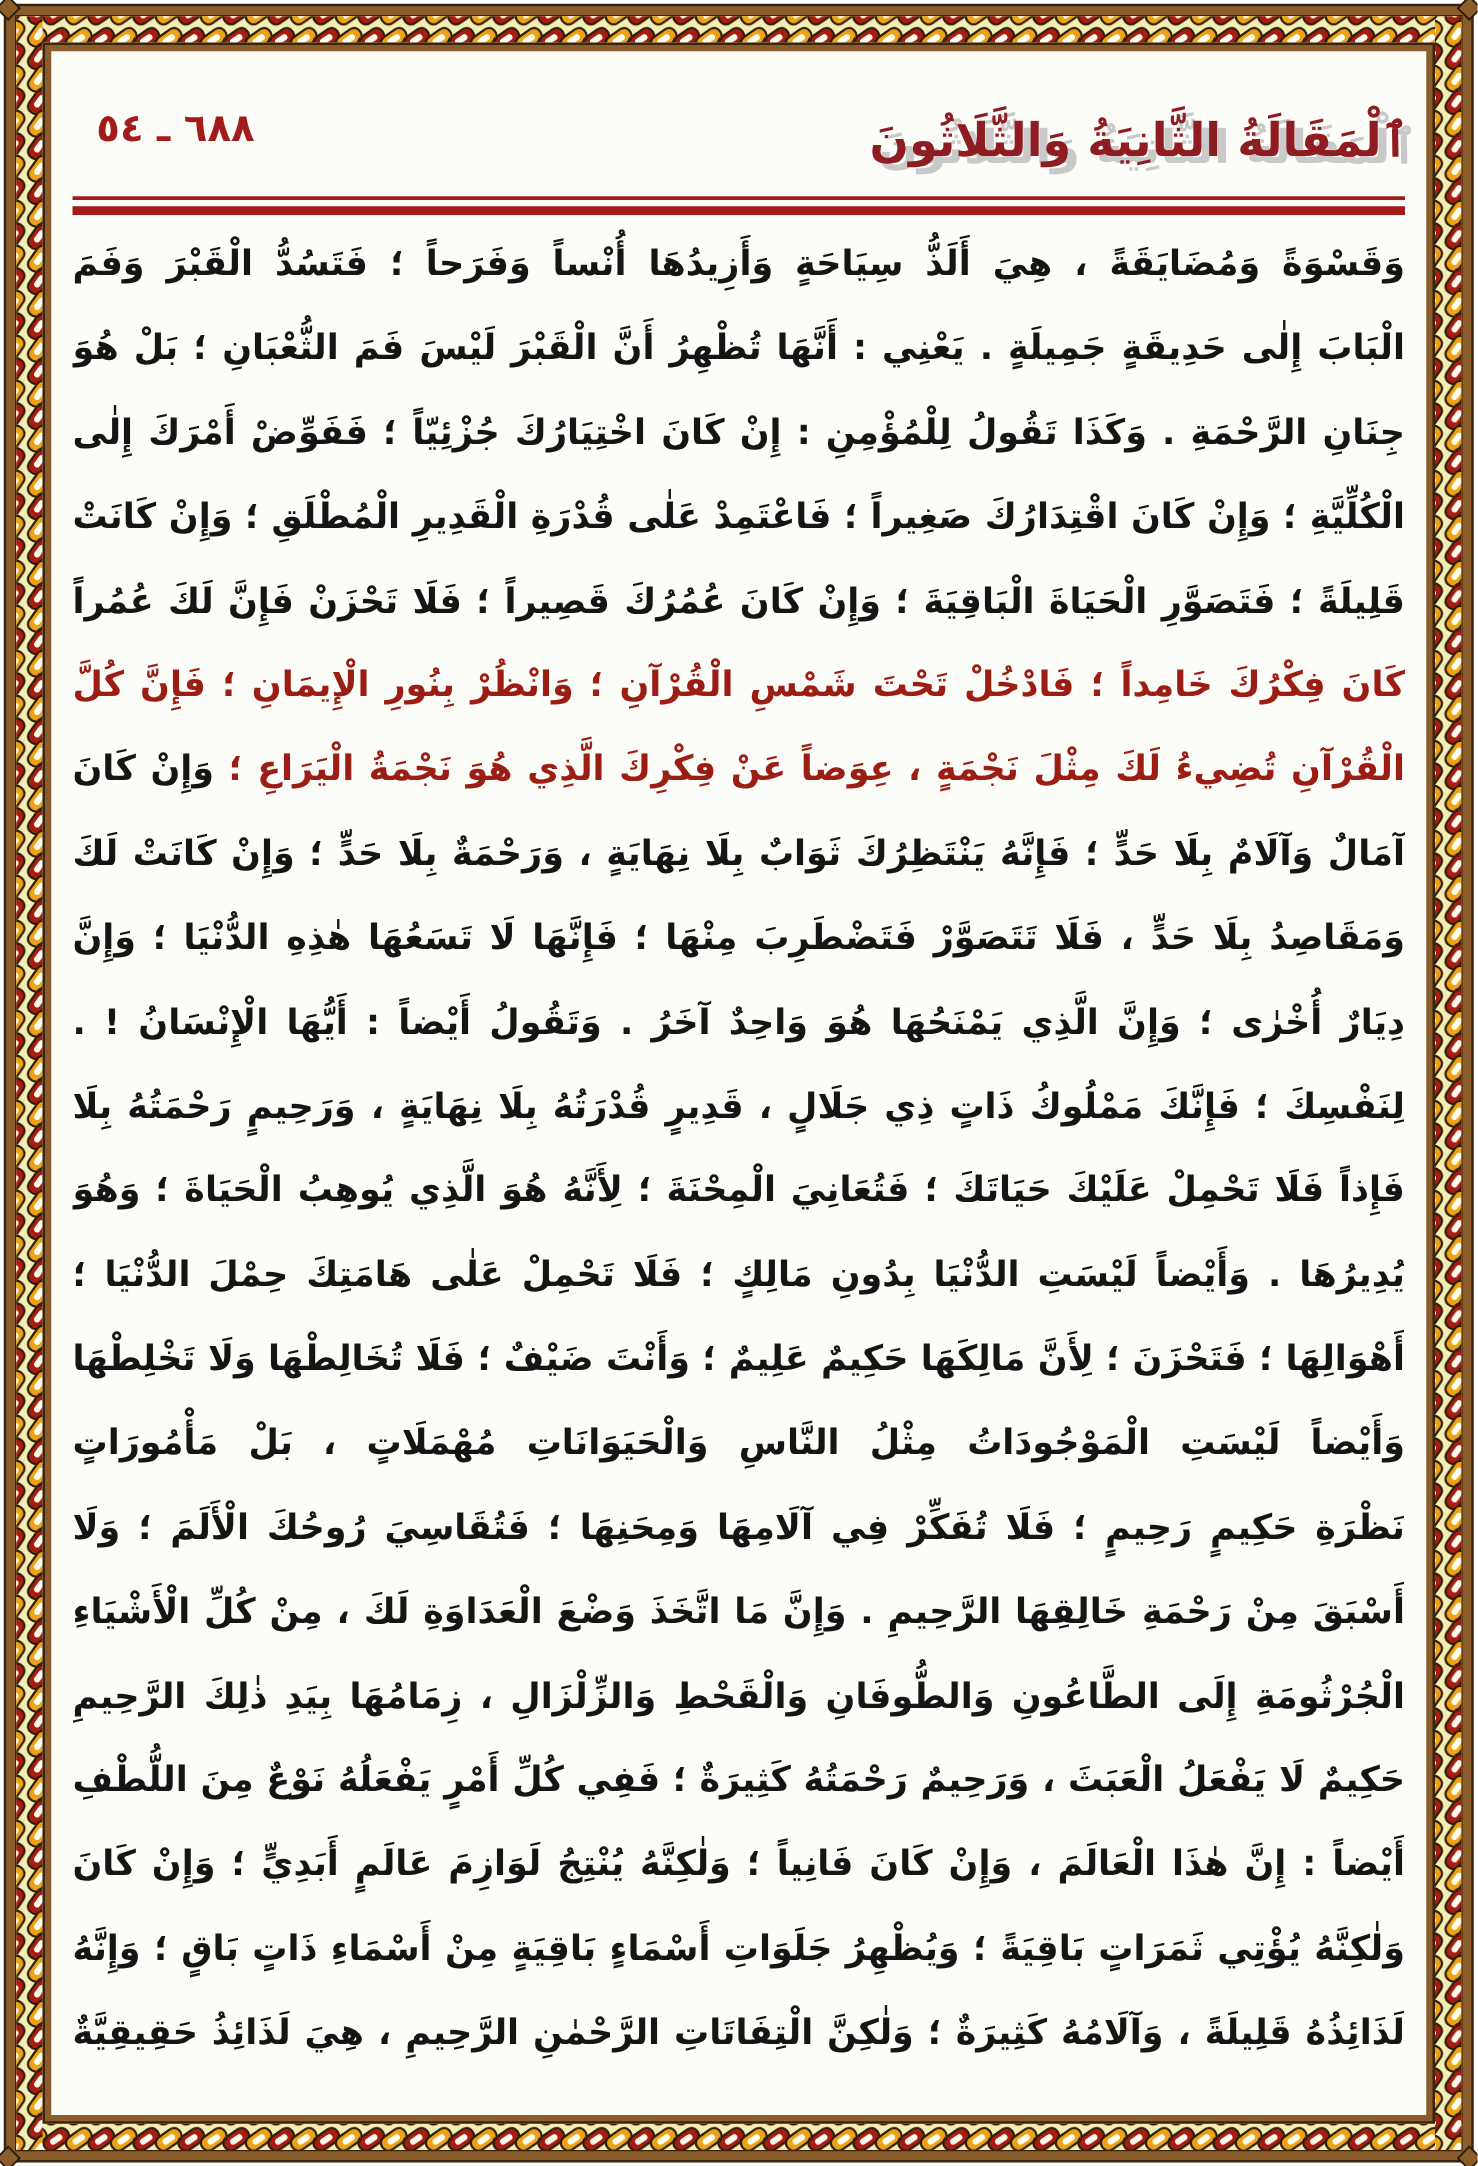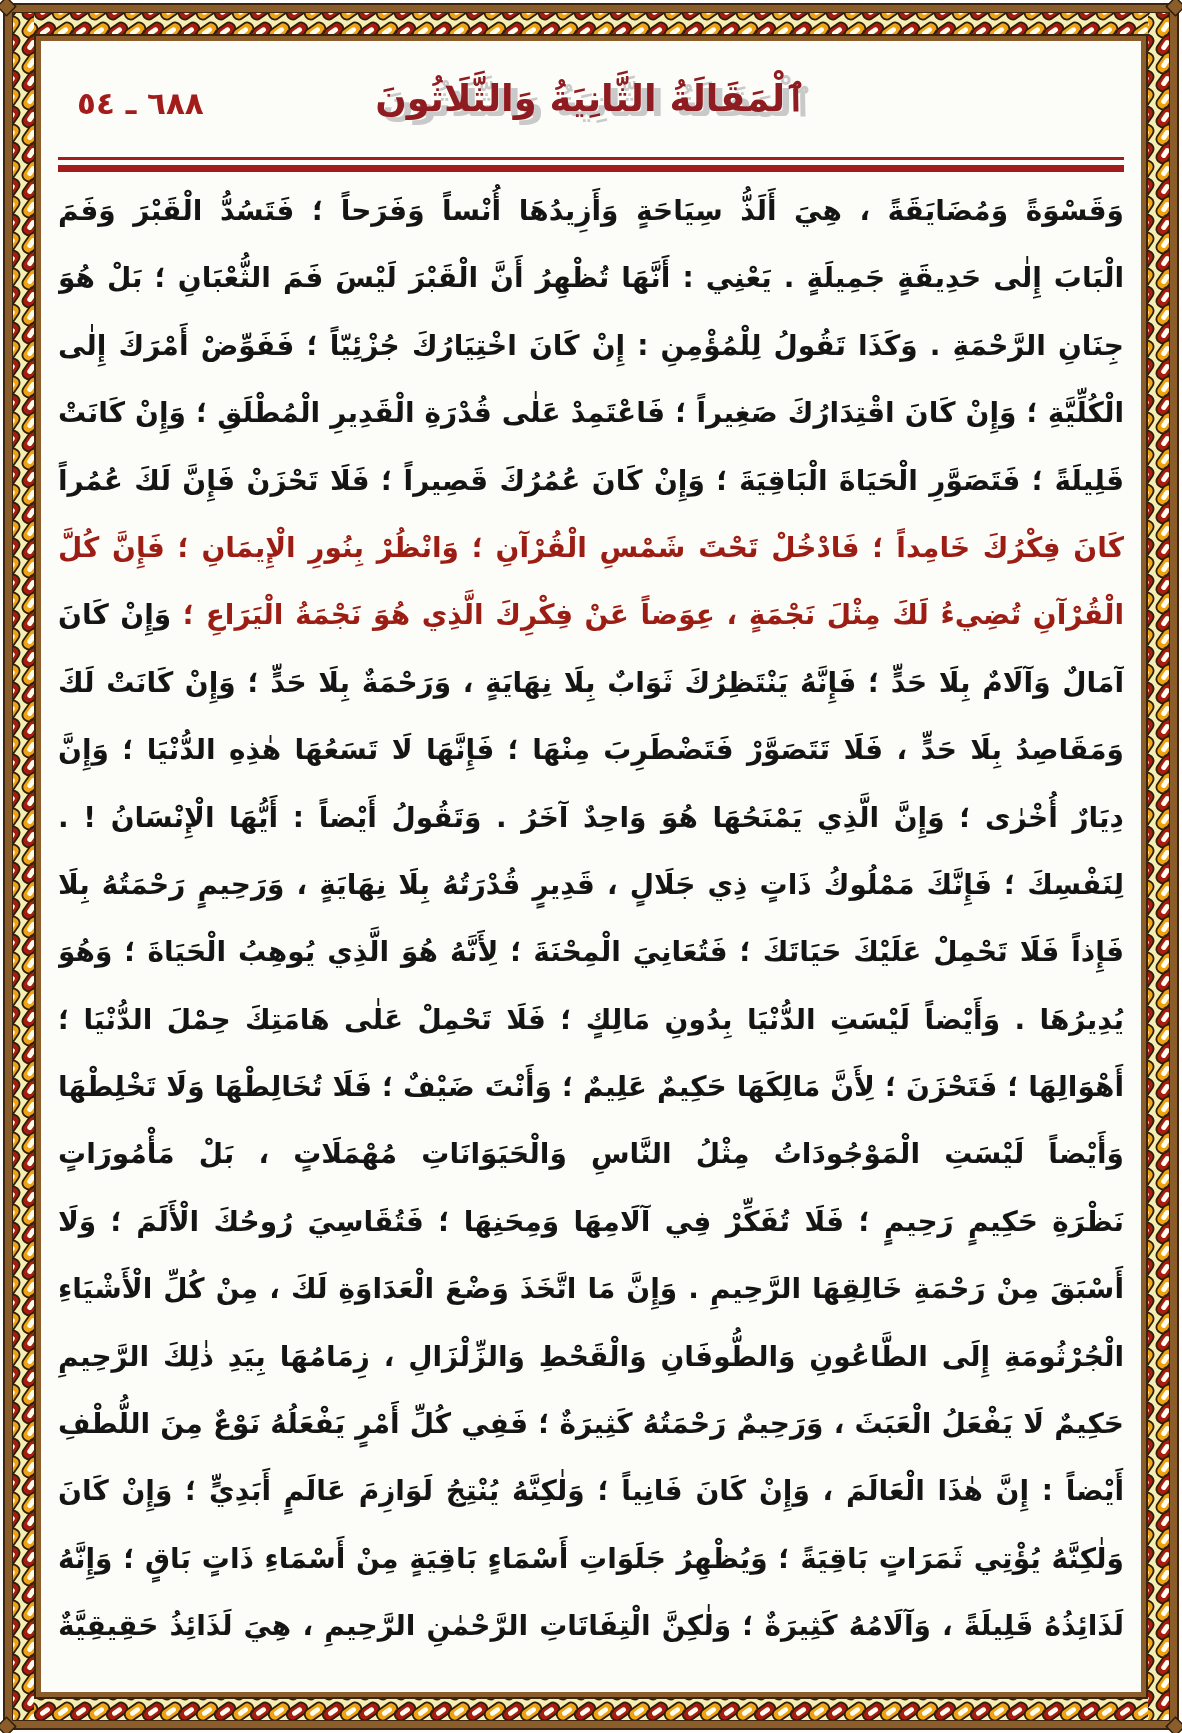--- a/index.html
+++ b/index.html
@@ -27,21 +27,21 @@
   .c-cream{fill:var(--border-cream);}
   .c-redlink{fill:var(--link-red);}
   .c-gold{fill:var(--link-gold);}
   .c-white{fill:var(--link-white);}
   .c-paper{fill:var(--paper);}
   .c-outer{fill:#ffffff;}
 
   .content{position:absolute;left:41px;top:41px;width:1100px;height:1651px;direction:rtl;}
   header{position:relative;height:116px;}
   .title{
-    position:absolute;top:36px;left:0;right:0;margin:0;text-align:center;
+    position:absolute;top:36px;left:0;right:0;margin:14px;
     font-size:37px;font-weight:bold;color:var(--title-red);
     text-shadow:7px 5px 0 #c9c9c9;
     letter-spacing:0;
   }
   .page-number{
     position:absolute;top:44px;left:36px;
     font-size:31px;font-weight:bold;color:var(--rule-red);
     direction:rtl;
   }
   .rule{margin:0 17px;}

